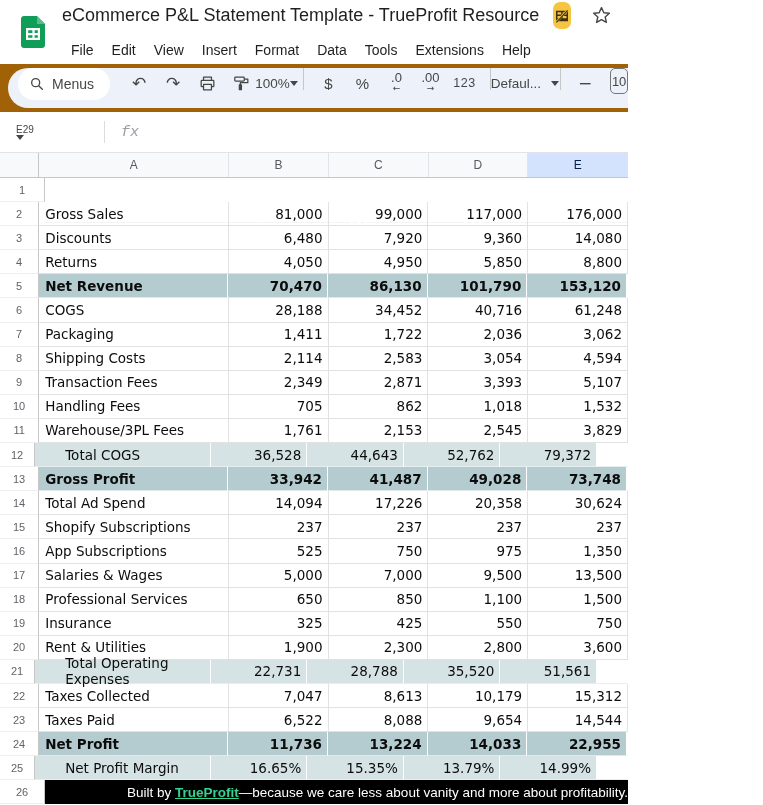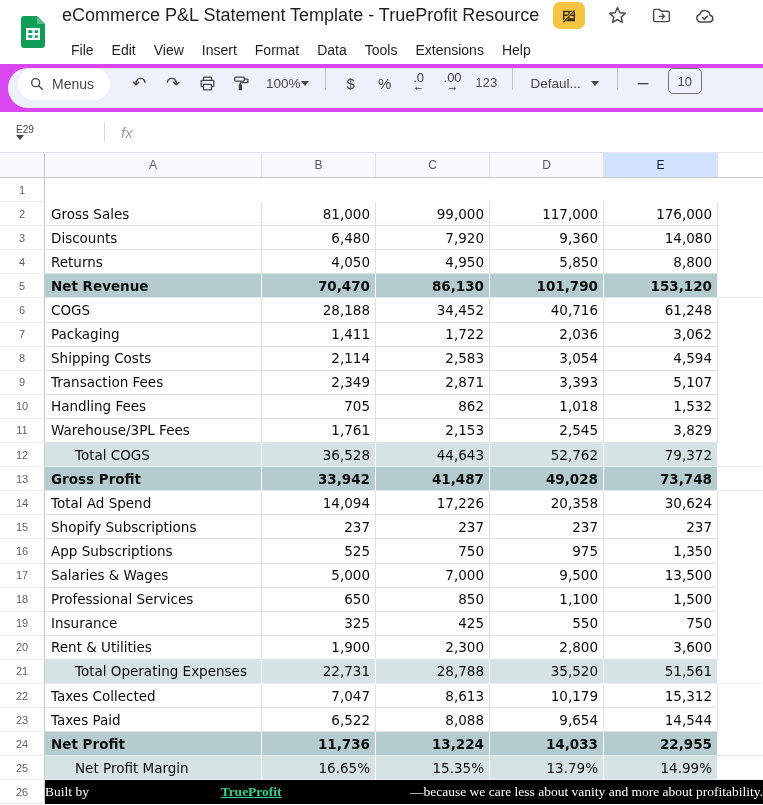--- a/index.html
+++ b/index.html
@@ -1,18 +1,18 @@
 <!DOCTYPE html>
 <html><head>
 <meta charset="utf-8">
 <style>
   * { margin:0; padding:0; box-sizing:border-box; }
   html,body { width:763px; height:805px; overflow:hidden; background:#fff;
     font-family:"Liberation Sans", sans-serif; }
-  .app { width:763px; height:805px; position:relative; background:#d946ef; overflow:hidden; }
+  .app { width:628px; height:805px; position:relative; background:#a16207; overflow:hidden; }
 
   
   .topbar { height:64px; display:flex; align-items:center; padding-left:12px; background:#fff; }
   .logo { width:42px; height:42px; display:flex; align-items:center; justify-content:center; cursor:pointer; }
   .head-right { flex:1; display:flex; flex-direction:column; padding-left:8px; min-width:0; }
   .title-row { display:flex; align-items:center; height:28px; }
   .doc-title { font-size:18px; color:#1f1f1f; white-space:nowrap; }
   .badge { width:32px; height:27px; background:#f5c542; border-radius:7px; display:flex;
     align-items:center; justify-content:center; margin-left:14px; cursor:pointer; }
   .tb-icon { width:24px; height:24px; display:flex; align-items:center; justify-content:center;
@@ -38,21 +38,21 @@
   .fmt123 { font-size:12.5px; letter-spacing:0.5px; }
   .font-sel { display:flex; align-items:center; gap:10px; padding:0 8px; font-size:13.5px; }
   .size-box { width:34px; height:26px; border:1px solid #747775; border-radius:5px; display:flex;
     align-items:center; justify-content:center; font-size:13px; color:#444746; margin-left:8px; cursor:text; }
 
   
   .formula-bar { height:41px; border-bottom:1px solid #e0e3e7; display:flex; align-items:center; background:#fff; }
   .name-box { width:104px; display:flex; justify-content:space-between;
     padding:0 10px 0 16px; font-size:10px; color:#444746; cursor:pointer;flex-direction:column; }
   .fdivider { width:1px; height:22px; background:#dadce0; }
-  .fx { font-style:italic; font-family:Liberation Sans, sans-serif; font-size:15px; color:#9aa0a6;
+  .fx { font-style:italic; font-family:Liberation Mono, monospace; font-size:15px; color:#9aa0a6;
     margin-left:16px; }
   .formula-input { flex:1; height:100%; }
 
   
   .grid { height:652px; overflow:hidden; background:#fff; }
   .col-headers { display:flex; height:25px; border-bottom:1px solid #c7c7c7; background:#fff; }
   .corner-cell { width:45px; background:#f8f9fa; border-right:1px solid #c7c7c7; cursor:pointer; }
   .col-header { display:flex; align-items:center; justify-content:center; font-size:12px;
     color:#575b5f; background:#f8f9fa; border-right:1px solid #e1e3e6; cursor:pointer; }
   .col-header.w-a { width:217px; } .col-header.w-q { width:114px; }
@@ -70,21 +70,21 @@
 
   .style-head .cell { background:#1d5058; color:#fff; font-weight:700;
     border-right:1px solid #fff; border-bottom:1px solid #f2f5f5;margin-top:44px; }
   .style-bold .cell { background:#b4ccd0; font-weight:700;
     border-right:1px solid #fff; border-bottom:1px solid #dfe9ea; }
   .style-light .cell { background:#d6e3e5; border-right:1px solid #fff; border-bottom:1px solid #e6eeef;padding-left:30px; }
   .style-head .cell.filler, .style-bold .cell.filler, .style-light .cell.filler {
     background:#fff; font-weight:400; }
 
   .banner { flex:1; height:100%; background:#000; color:#fff; display:flex; align-items:center;
-    justify-content:space-between; font-family:Liberation Serif, serif; font-size:13.5px; }
+    justify-content:flex-end; font-family:Liberation Sans, sans-serif; font-size:13.5px; }
   .banner span { white-space:pre; }
   .banner-link { color:#34d293; font-weight:700; text-decoration:underline; cursor:pointer; white-space:pre; }
 
   svg { display:block; }
 </style>
 </head>
 <body>
 
 <div class="app">
 

